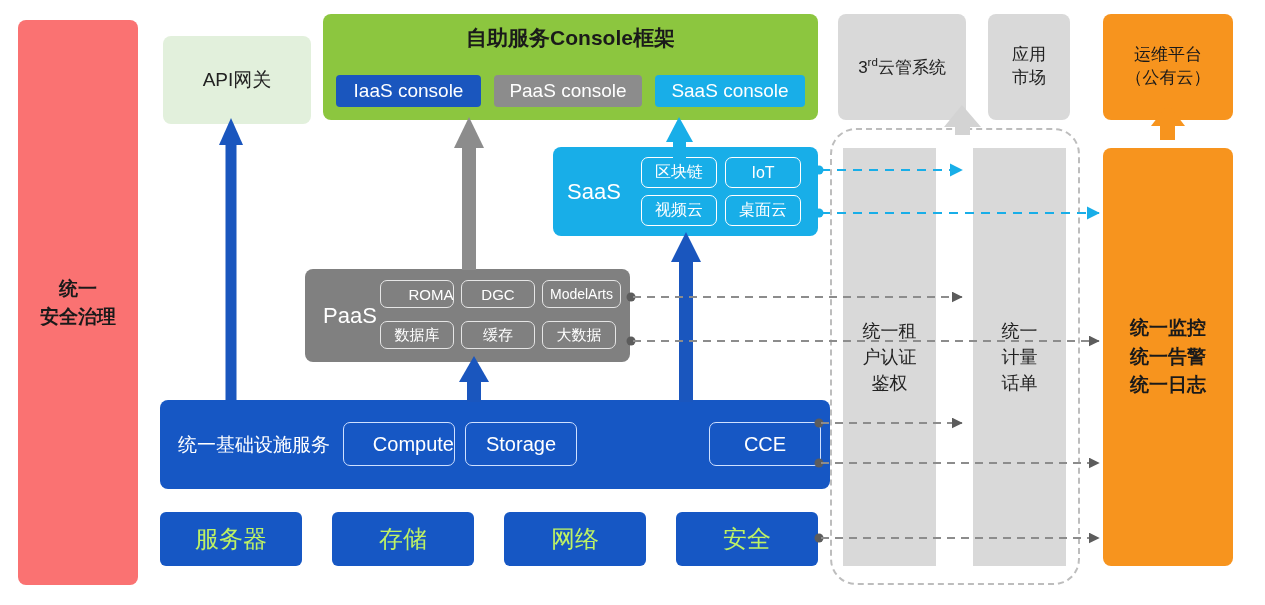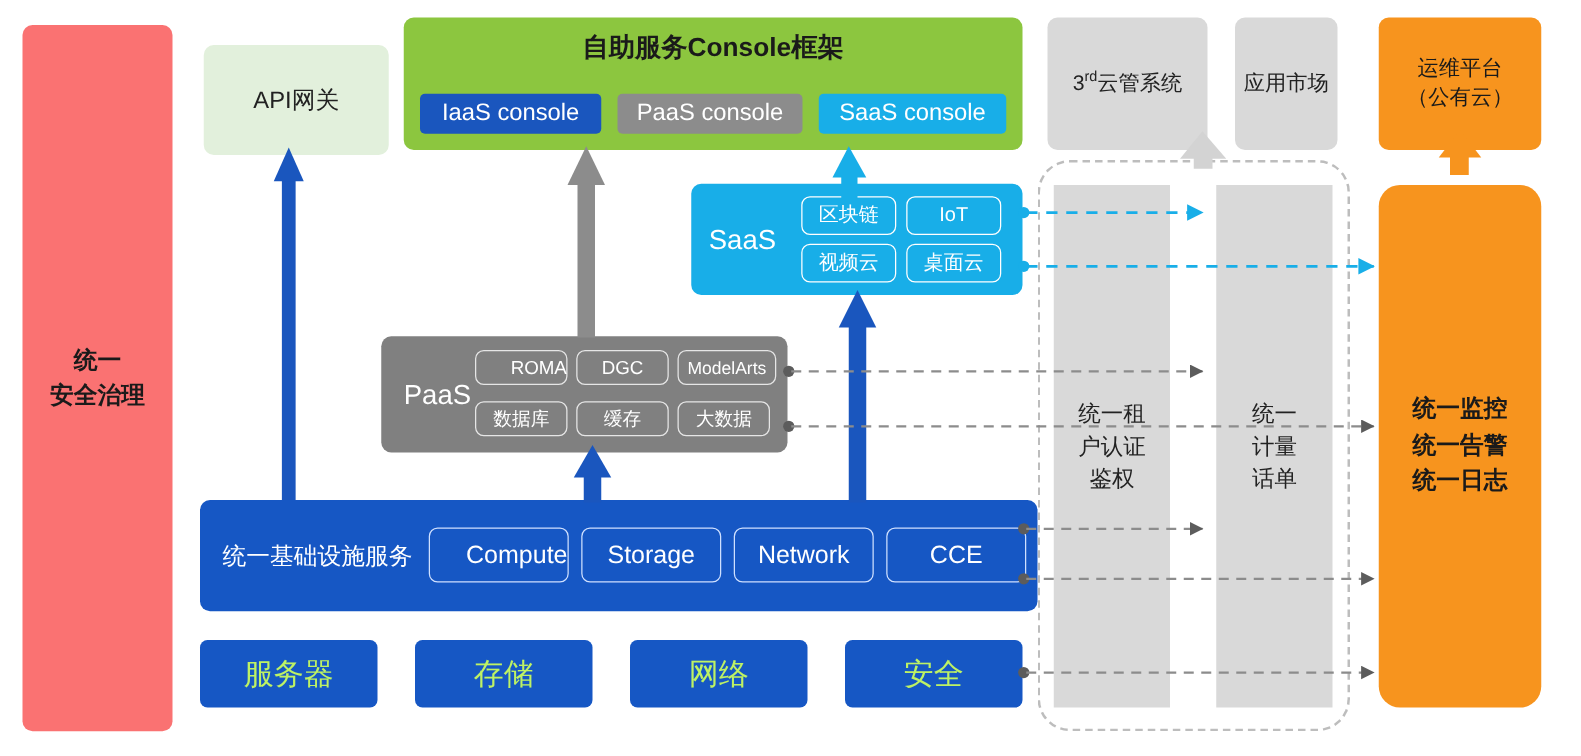--- a/index.html
+++ b/index.html
@@ -89,21 +89,21 @@
     </div>
     <div class="pill saas" style="left:332px;top:61px;width:150px;">
       <span>SaaS console</span>
     </div>
   </div>
 
   <div class="box rnd gray-top" style="left:838px;top:14px;width:128px;height:106px;">
     <span><span>3</span><span class="sup">rd</span><span>云管系统</span></span>
   </div>
 
-  <div class="box rnd gray-top" style="left:988px;top:14px;width:82px;height:106px;flex-direction:row;">
+  <div class="box rnd gray-top" style="left:988px;top:14px;width:82px;height:106px;flex-direction:column;">
     <span>应用</span>
     <span>市场</span>
   </div>
 
   <div class="box rnd orange top" style="left:1103px;top:14px;width:130px;height:106px;flex-direction:column;">
     <span>运维平台</span>
     <span>（公有云）</span>
   </div>
 
   <div class="dashwrap" style="left:830px;top:128px;width:250px;height:457px;"></div>
@@ -112,21 +112,21 @@
     <span>统一租</span>
     <span>户认证</span>
     <span>鉴权</span>
   </div>
   <div class="gcol" style="position:absolute;left:973px;top:148px;width:93px;height:418px;flex-direction:column;">
     <span>统一</span>
     <span>计量</span>
     <span>话单</span>
   </div>
 
-  <div class="box rnd orange tall" style="left:1103px;top:148px;width:130px;height:418px;flex-direction:column;border-radius:17px;">
+  <div class="box rnd orange tall" style="left:1103px;top:148px;width:130px;height:418px;flex-direction:column;">
     <span>统一监控</span>
     <span>统一告警</span>
     <span>统一日志</span>
   </div>
 
   <div class="box rnd saasblk" style="left:553px;top:147px;width:265px;height:89px;display:block;">
     <div class="saaslbl">SaaS</div>
     <div class="chip" style="left:88px;top:10px;width:76px;height:31px;">
       <span>区块链</span>
     </div>
@@ -163,23 +163,20 @@
     </div>
   </div>
 
   <div class="box rnd infra" style="left:160px;top:400px;width:670px;height:89px;display:block;">
     <div class="infralbl">统一基础设施服务</div>
     <div class="chip-b" style="left:183px;top:22px;width:112px;height:44px;justify-content:flex-end;">
       <span>Compute</span>
     </div>
     <div class="chip-b" style="left:305px;top:22px;width:112px;height:44px;">
       <span>Storage</span>
-    </div>
-    <div class="chip-b" style="left:427px;top:22px;width:112px;height:44px;">
-      <span>Network</span>
     </div>
     <div class="chip-b" style="left:549px;top:22px;width:112px;height:44px;">
       <span>CCE</span>
     </div>
   </div>
 
   <div class="box rnd-s bbox" style="left:160px;top:512px;width:142px;height:54px;">
     <span>服务器</span>
   </div>
   <div class="box rnd-s bbox" style="left:332px;top:512px;width:142px;height:54px;">

